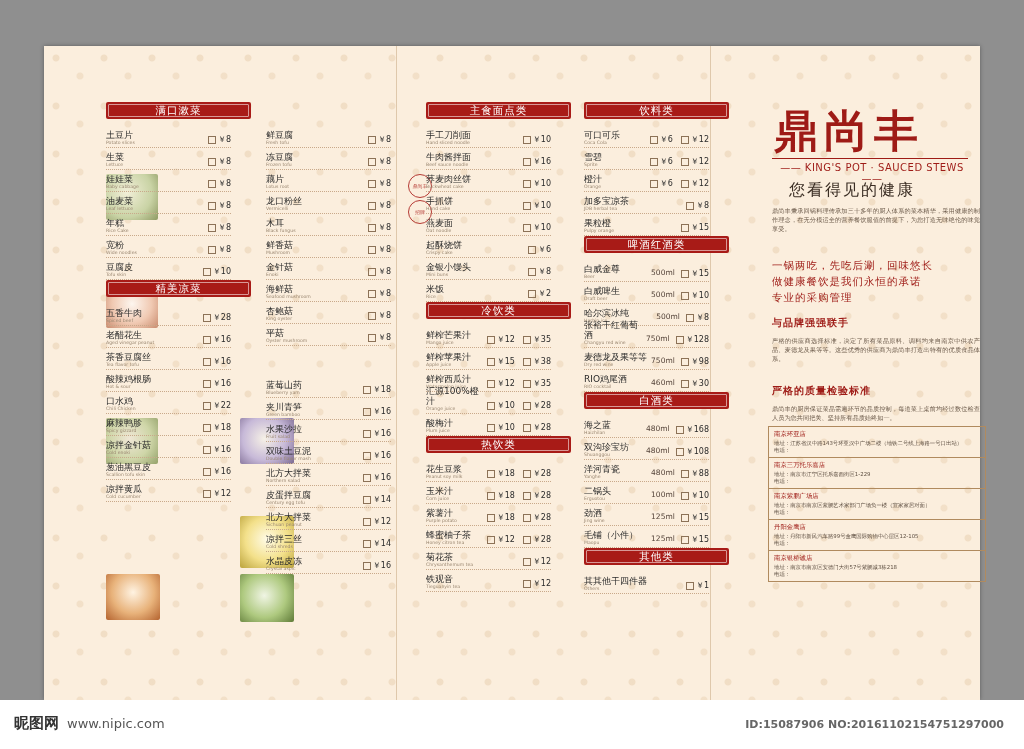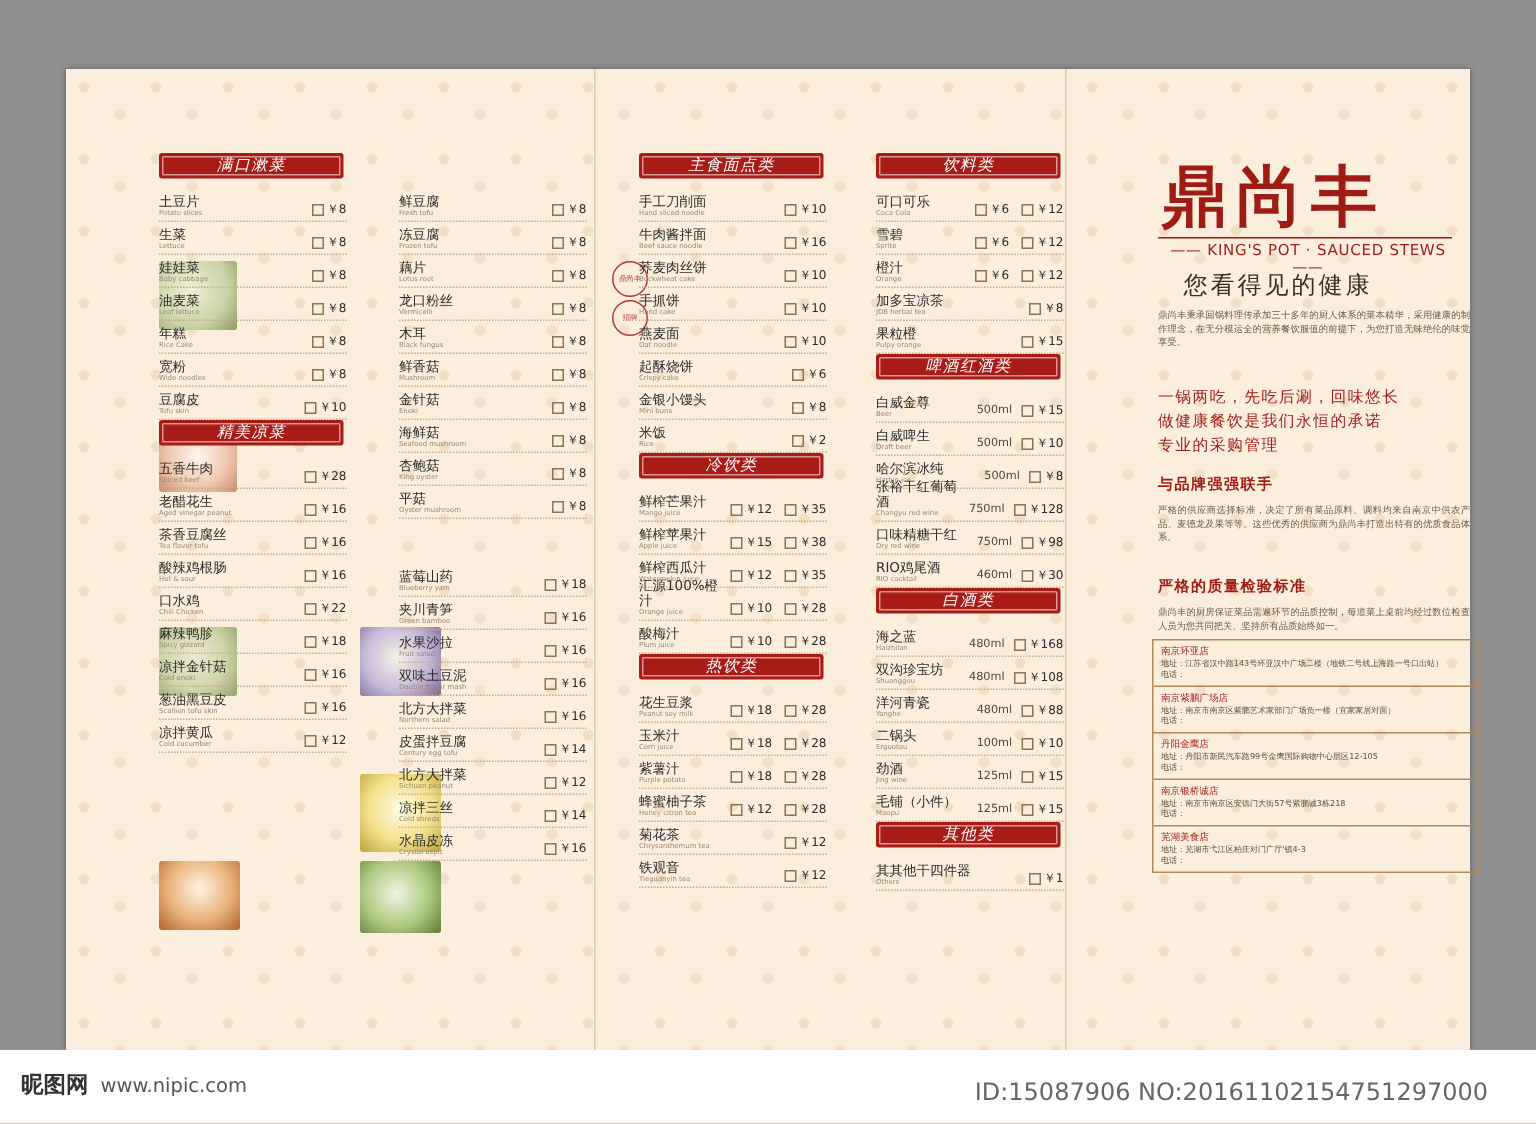--- a/index.html
+++ b/index.html
@@ -11,22 +11,22 @@
   #sheet:before{content:"";position:absolute;inset:0;
     background:
       radial-gradient(circle at 12px 12px, rgba(226,197,160,.45) 0 3px, transparent 4px),
       radial-gradient(circle at 36px 30px, rgba(226,197,160,.40) 0 3px, transparent 4px),
       radial-gradient(circle at 60px 8px, rgba(226,197,160,.35) 0 2px, transparent 3px);
     background-size:48px 48px,48px 48px,48px 48px;opacity:.85;}
   .fold{position:absolute;top:0;bottom:0;width:1px;background:rgba(200,170,130,.55);}
 
   
   .col{position:absolute;top:56px;}
-  .cat{position:relative;width:123px;height:17px;margin-bottom:7px;background:#a81b17;
-       border-radius:2px;color:#fff;font-size:10.5px;line-height:17px;text-align:center;letter-spacing:1px;font-style:italic;}
+  .cat{position:relative;width:145px;height:17px;margin-bottom:7px;background:#a81b17;
+       border-radius:2px;color:#fff;font-size:10.5px;line-height:17px;text-align:center;letter-spacing:1px;}
   .cat:after{content:"";position:absolute;left:2px;right:2px;top:2px;bottom:2px;border:1px solid rgba(255,255,255,.55);border-radius:1px;}
   .cat span{position:relative;z-index:2;}
 
   .item{position:relative;height:21px;border-bottom:1px dotted #c9a98a;display:flex;align-items:flex-end;}
   .iname{font-size:9px;color:#2b2b2b;line-height:10px;padding-bottom:2px;}
   .ien{font-size:4.6px;color:#9a8771;display:block;line-height:5px;}
   .right{margin-left:auto;display:flex;align-items:flex-end;padding-bottom:2px;gap:2px;}
   .box{width:6px;height:6px;border:1px solid #8c7257;display:inline-block;margin-bottom:1px;}
   .price{font-size:8px;color:#2b2b2b;}
   .ml{font-size:7.5px;color:#55443a;margin-right:4px;padding-bottom:2px;}
@@ -51,21 +51,21 @@
   .addr p{margin:0;font-size:5.4px;color:#5d4e41;line-height:7px;}
 
   
   .stamp{position:absolute;width:22px;height:22px;border:1px solid #a81b17;border-radius:50%;color:#a81b17;
          font-size:5px;line-height:7px;display:flex;align-items:center;justify-content:center;text-align:center;opacity:.85;}
 
   
   #footer{position:absolute;left:0;bottom:0;width:1024px;height:49px;background:#fff;}
   .fl{position:absolute;left:14px;top:14px;font-size:15px;color:#333;font-weight:bold;}
   .fl small{font-size:13px;font-weight:normal;color:#555;margin-left:8px;}
-  .fr{position:absolute;right:32px;top:18px;font-size:16px;color:#666;}
+  .fr{position:absolute;right:20px;top:18px;font-size:11px;color:#666;font-weight:bold;}
 </style>
 </head>
 <body>
 
 <div id="stage">
   <div id="sheet">
     <div class="fold" style="left:352px;"></div>
     <div class="fold" style="left:666px;"></div>
 
     <div class="photo" style="left:62px;top:128px;width:52px;height:46px;">
@@ -727,21 +727,21 @@
             <div class="iname"><span>张裕干红葡萄酒</span><span class="ien">Changyu red wine</span></div>
             <div class="right">
               <span class="ml">750ml</span>
               <span class="pairs">
                 <span class="box"></span>
                 <span class="price">￥128</span>
               </span>
             </div>
           </div>
           <div class="item">
-            <div class="iname"><span>口味精糖干红</span><span class="ien">Dry red wine</span></div>
+            <div class="iname"><span>麦德龙及果等等</span><span class="ien">Dry red wine</span></div>
             <div class="right">
               <span class="ml">750ml</span>
               <span class="pairs">
                 <span class="box"></span>
                 <span class="price">￥98</span>
               </span>
             </div>
           </div>
           <div class="item">
             <div class="iname"><span>RIO鸡尾酒</span><span class="ien">RIO cocktail</span></div>
@@ -840,37 +840,37 @@
       <div class="para" style="top:290px;">严格的供应商选择标准，决定了所有菜品原料、调料均来自南京中供农产品、麦德龙及果等等。这些优秀的供应商为鼎尚丰打造出特有的优质食品体系。</div>
       <div class="hl" style="top:338px;">严格的质量检验标准</div>
       <div class="para" style="top:358px;">鼎尚丰的厨房保证菜品需遍环节的品质控制，每道菜上桌前均经过数位检查人员为您共同把关、坚持所有品质始终如一。</div>
       <div class="addrbox" style="top:380px;" id="addrbox">
           <div class="addr">
             <b>南京环亚店</b>
             <p>地址：江苏省汉中路143号环亚汉中广场二楼（地铁二号线上海路一号口出站）</p>
             <p>电话：</p>
           </div>
           <div class="addr">
+            <b>南京三万托乐嘉店</b>
+            <p>地址：南京市江宁区托乐嘉西街区1-229</p>
+            <p>电话：</p>
+          </div>
+          <div class="addr">
             <b>南京紫鹏广场店</b>
             <p>地址：南京市南京区紫鹏艺术家部门广场负一楼（宜家家居对面）</p>
             <p>电话：</p>
           </div>
           <div class="addr">
             <b>丹阳金鹰店</b>
             <p>地址：丹阳市新民汽车路99号金鹰国际购物中心层区12-105</p>
             <p>电话：</p>
           </div>
           <div class="addr">
             <b>南京银桥诚店</b>
             <p>地址：南京市南京区安德门大街57号紫鹏诚3栋218</p>
-            <p>电话：</p>
-          </div>
-          <div class="addr">
-            <b>芜湖美食店</b>
-            <p>地址：芜湖市弋江区柏庄对门广厅'镇4-3</p>
             <p>电话：</p>
           </div>
         </div>
     </div>
   </div>
 
   <div id="footer">
     <div class="fl">
       <span>昵图网</span><small>www.nipic.com</small>
     </div>

